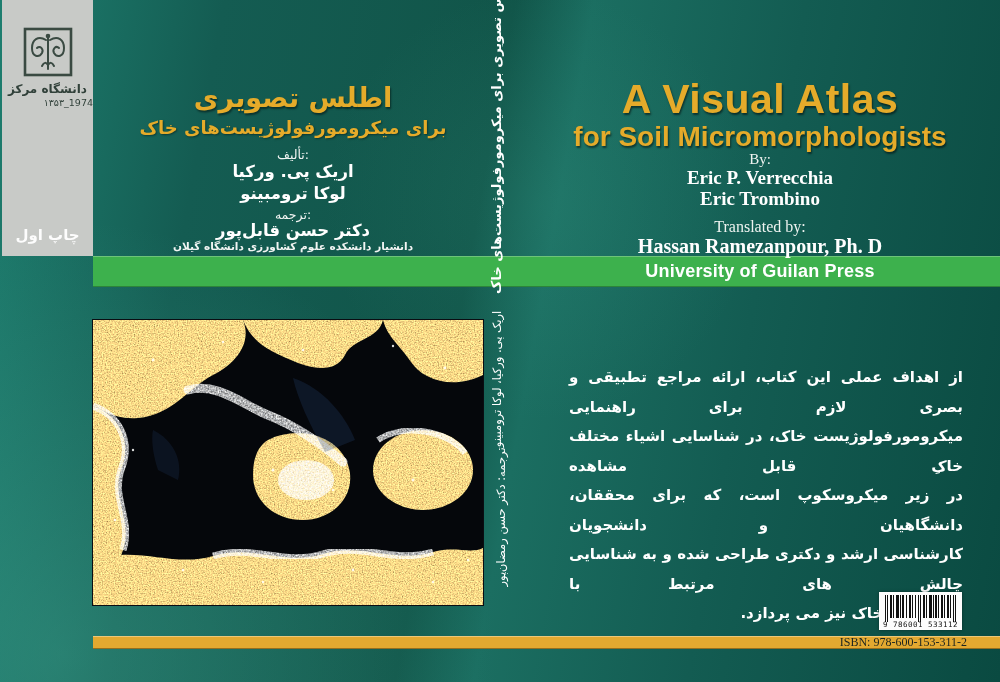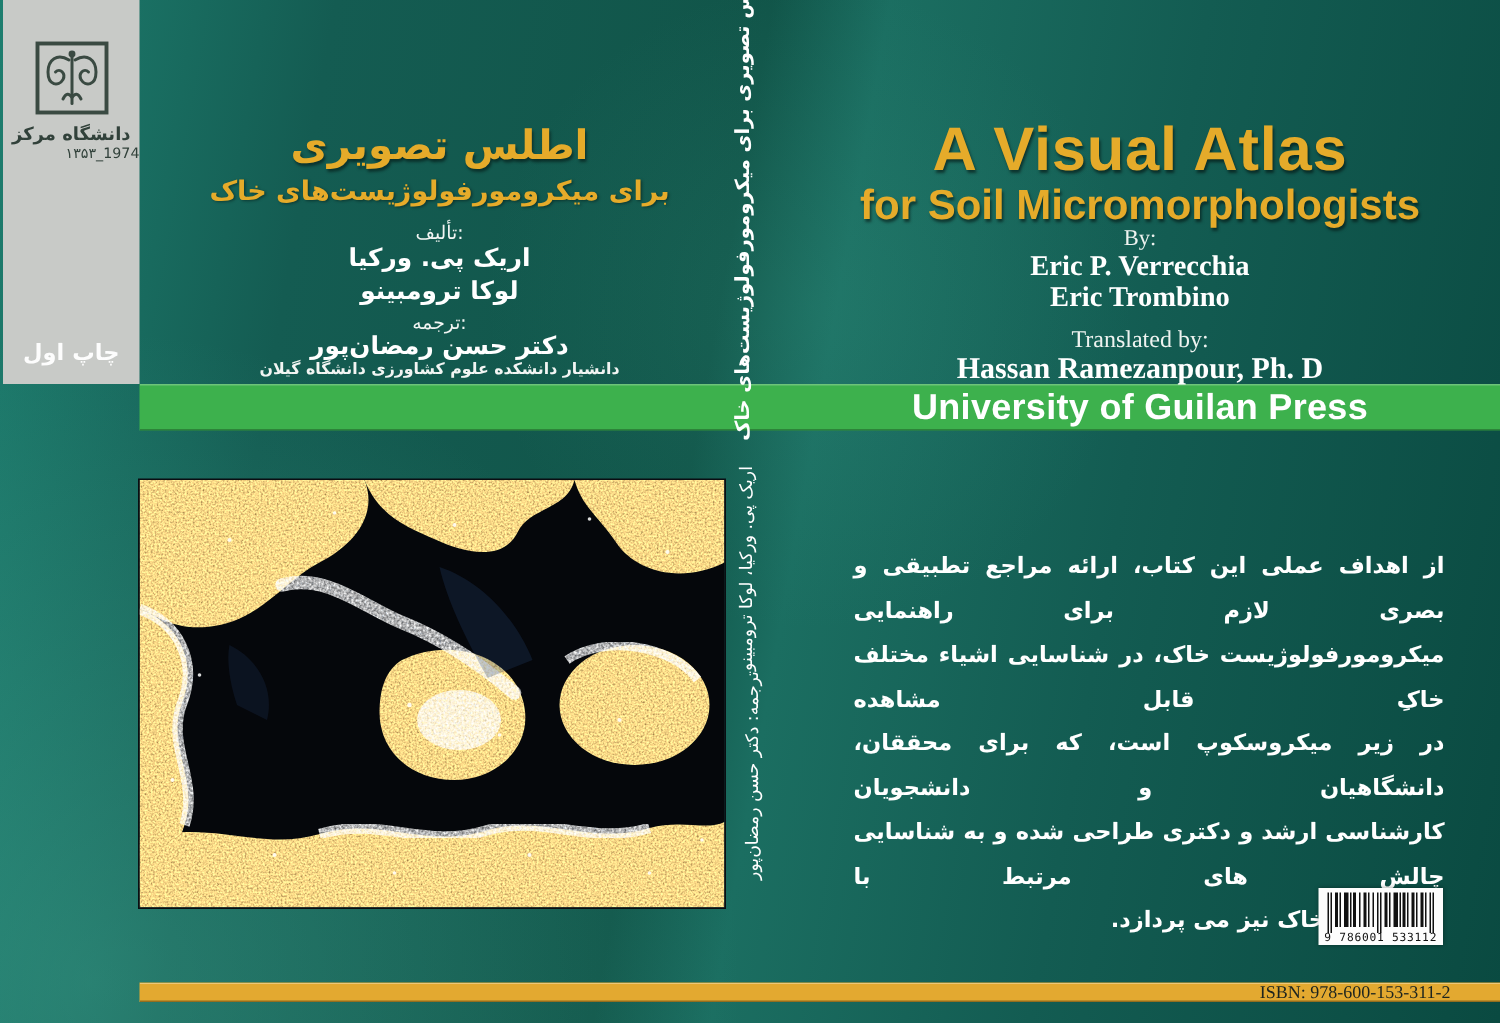--- a/index.html
+++ b/index.html
@@ -14,21 +14,21 @@
   .abs{position:absolute;}
   
   .gray-strip{left:2px;top:0;width:91px;height:256px;background:var(--gray-strip,#c8cac7);}
   .emblem{left:20px;top:28px;width:52px;height:52px;}
   .uni-script{left:0;top:82px;width:91px;text-align:center;font-size:12px;font-weight:bold;color:#31413a;}
   .years{left:0;top:97px;width:91px;text-align:right;font-size:9.5px;letter-spacing:1px;color:#31413a;direction:ltr;}
   .edition{left:0;top:226px;width:91px;text-align:center;font-size:15px;font-weight:bold;color:#fdfdfd;}
   
   .green-band{left:93px;top:256px;width:907px;height:31px;background:var(--green-band,#3db14d);box-shadow:inset 0 1px 0 rgba(255,255,255,.25), inset 0 -1px 0 rgba(0,0,0,.25);}
   .pub-fa{left:100px;top:256px;width:372px;height:31px;line-height:31px;text-align:center;color:#fff;font-size:15px;font-weight:bold;}
-  .pub-en{left:540px;top:256px;width:440px;height:31px;line-height:31px;text-align:center;color:#fff;font-size:24px;font-weight:bold;font-family:"Liberation Sans",sans-serif;letter-spacing:.2px;}
+  .pub-en{left:540px;top:256px;width:440px;height:31px;line-height:31px;text-align:center;color:#fff;font-size:18px;font-weight:bold;font-family:"Liberation Sans",sans-serif;letter-spacing:.2px;}
   
   .fa-block{left:110px;top:0;width:366px;text-align:center;color:#fff;}
   .fa-title{position:absolute;left:0;top:82px;width:100%;font-size:27px;font-weight:bold;color:var(--gold-text,#e5ab2a);text-shadow:1px 2px 2px rgba(0,0,0,.45);}
   .fa-subtitle{position:absolute;left:0;top:117px;width:100%;font-size:18px;font-weight:bold;color:var(--gold-text,#e5ab2a);text-shadow:1px 1px 2px rgba(0,0,0,.4);}
   .fa-label{position:absolute;left:0;width:100%;font-size:12.5px;font-weight:normal;color:#f2f5f3;}
   .fa-name{position:absolute;left:0;width:100%;font-size:16.5px;font-weight:bold;color:#fff;}
   .fa-affil{position:absolute;left:0;top:240px;width:100%;font-size:10.5px;font-weight:bold;color:#f2f5f3;}
   
   .vtext{position:absolute;white-space:nowrap;transform:translate(-50%,-50%) rotate(-90deg);direction:rtl;color:#fff;}
   .spine-title{left:496px;top:133px;font-size:13px;font-weight:bold;}
@@ -46,21 +46,21 @@
   .en-transl{position:absolute;left:0;top:218px;width:100%;font-family:"Liberation Serif",serif;font-size:16px;color:#eef3f0;}
   .en-translator{position:absolute;left:0;top:235px;width:100%;font-family:"Liberation Serif",serif;font-size:20px;font-weight:bold;color:#fff;}
   
   .blurb{right:37px;top:363px;width:394px;direction:rtl;color:#fff;font-size:15px;font-weight:bold;line-height:29.5px;}
   .blurb div{text-align:justify;text-align-last:justify;}
   .blurb div:last-child{text-align-last:right;}
   
   .barcode-box{left:879px;top:592px;width:83px;height:38px;background:#fdfdfd;box-shadow:0 0 3px rgba(0,0,0,.4);}
   .barcode-digits{position:absolute;left:0;bottom:1px;width:100%;text-align:center;font-family:"DejaVu Sans Mono",monospace;font-size:7.5px;color:#111;letter-spacing:.5px;}
   
-  .gold-strip{left:93px;top:655px;width:907px;height:13px;background:var(--gold-band,#e3a930);box-shadow:inset 0 1px 0 rgba(255,255,255,.35), inset 0 -1px 0 rgba(0,0,0,.35);}
+  .gold-strip{left:93px;top:636px;width:907px;height:13px;background:var(--gold-band,#e3a930);box-shadow:inset 0 1px 0 rgba(255,255,255,.35), inset 0 -1px 0 rgba(0,0,0,.35);}
   .isbn{position:absolute;right:33px;top:0;height:13px;line-height:13px;font-family:"Liberation Serif",serif;font-size:12px;color:#1c241f;}
 </style>
 </head>
 <body>
 
 <div class="cover">
 
   <div class="abs gray-strip">
     <svg class="abs emblem" style="left:20px;top:26px;" viewBox="0 0 52 52">
       <rect x="3" y="3" width="46" height="46" fill="none" stroke="#3a4a42" stroke-width="2.6"></rect>
@@ -77,21 +77,21 @@
     <div class="abs edition">چاپ اول</div>
   </div>
 
   <div class="abs fa-block">
     <div class="fa-title">اطلس تصویری</div>
     <div class="fa-subtitle">برای میکرومورفولوژیست‌های خاک</div>
     <div class="fa-label" style="top:147px;">تألیف:</div>
     <div class="fa-name" style="top:162px;">اریک پی. ورکیا</div>
     <div class="fa-name" style="top:184px;">لوکا ترومبینو</div>
     <div class="fa-label" style="top:207px;">ترجمه:</div>
-    <div class="fa-name" style="top:221px;">دکتر حسن رمضان‌پور</div>
+    <div class="fa-name" style="top:221px;">دکتر حسن قابل‌پور</div>
     <div class="fa-affil">دانشیار دانشکده علوم کشاورزی دانشگاه گیلان</div>
   </div>
 
   <div class="abs green-band"></div>
   <div class="abs pub-en">University of Guilan Press</div>
 
   <div class="vtext spine-title">اطلس تصویری برای میکرومورفولوژیست‌های خاک</div>
   <div class="vtext spine-authors">اریک پی. ورکیا، لوکا ترومبینو</div>
   <div class="vtext spine-translator">ترجمه: دکتر حسن رمضان‌پور</div>
 

